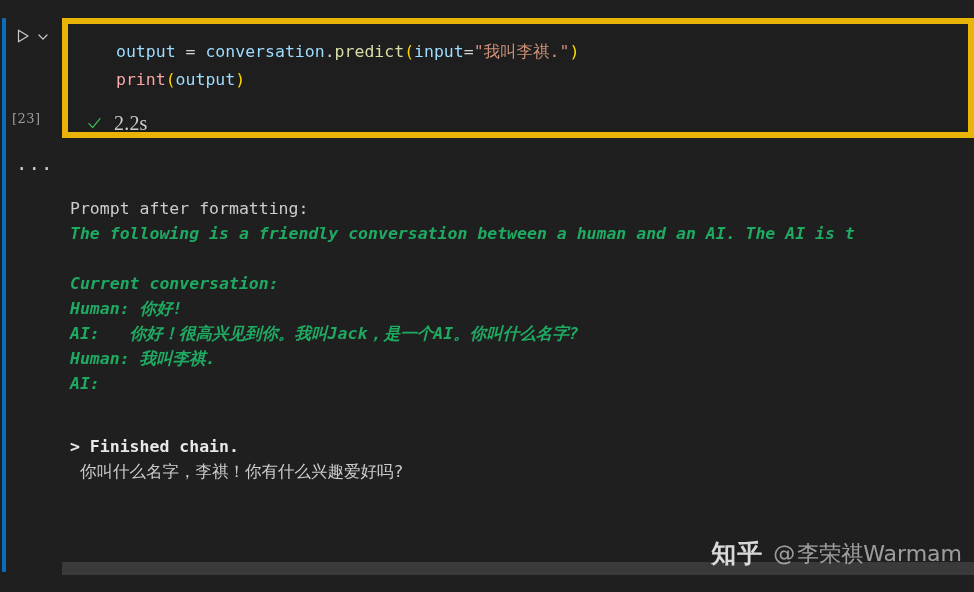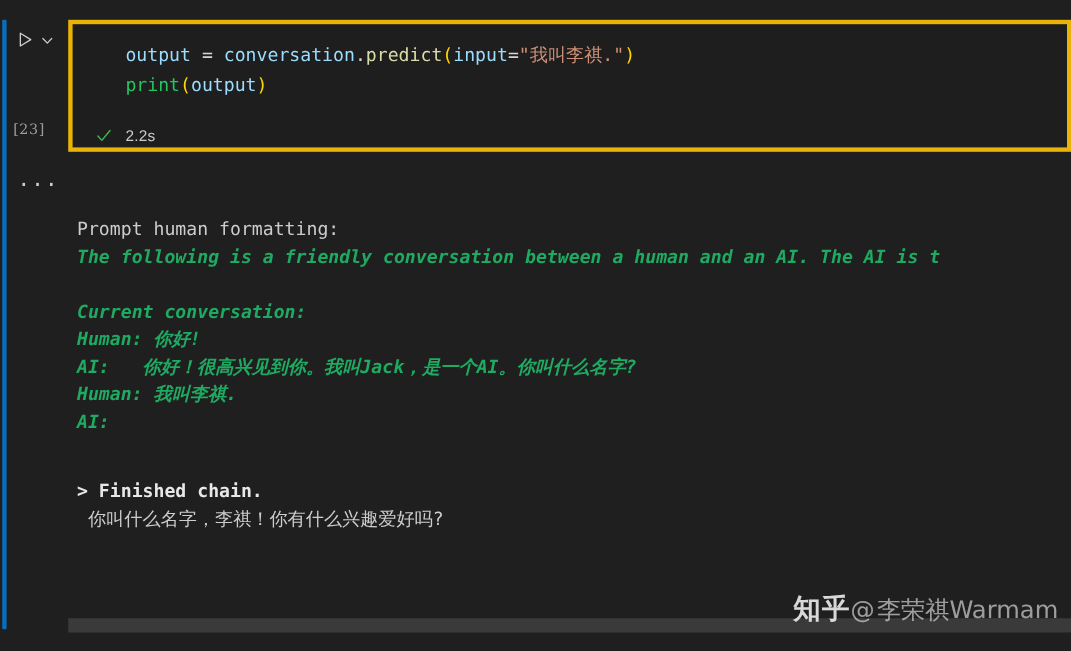--- a/index.html
+++ b/index.html
@@ -86,38 +86,38 @@
   }
 
   
   .code-cell {
     position: absolute;
     left: 62px;
     top: 18px;
     width: 912px;
     height: 120px;
     background: #1e1e1e;
-    border: 4px solid #eab308;
+    border: 6px solid #eab308;
     box-sizing: border-box;
     overflow: hidden;
   }
   .code-area {
     padding: 14px 0 0 0;
   }
   .code-line {
     font-family: "DejaVu Sans Mono", "Liberation Mono", monospace;
     font-size: 16.5px;
     line-height: 28px;
     white-space: pre;
     padding-left: 48px;
     color: #d4d4d4;
   }
   .tok-var     { color: #9cdcfe; }
   .tok-op      { color: #d4d4d4; }
-  .tok-func    { color: #22c55e; }
+  .tok-func    { color: #fca5a5; }
   .tok-paren   { color: #ffd700; }
   .tok-prop    { color: #dcdcaa; }
   .tok-string  { color: #ce9178; }
   .tok-plain   { color: #d4d4d4; }
 
   
   .status-row {
     position: absolute;
     left: 62px;
     top: 108px;
@@ -128,22 +128,22 @@
   }
   .check-icon {
     width: 16px;
     height: 16px;
     display: inline-flex;
     align-items: center;
     justify-content: center;
     margin-right: 12px;
   }
   .run-time {
-    font-family: Liberation Sans, sans-serif;
-    font-size: 14px;
+    font-family: Liberation Serif, serif;
+    font-size: 20px;
     color: #cccccc;
     letter-spacing: 0.2px;
   }
 
   
   .output {
     position: absolute;
     left: 62px;
     top: 196px;
     width: 912px;
@@ -182,21 +182,22 @@
     background: #3a3a3a;
     cursor: pointer;
   }
 
   
   .watermark {
     position: absolute;
     right: 12px;
     bottom: 22px;
     display: flex;
-    align-items: flex-end;
+    align-items: center;
+    gap: 10px;
     opacity: 0.88;
     pointer-events: none;
     user-select: none;
   }
   .wm-logo {
     font-family: "DejaVu Sans", "Liberation Sans", sans-serif;
     font-size: 25px;
     font-weight: bold;
     color: #f2f2f2;
     letter-spacing: 1px;
@@ -255,21 +256,21 @@
     <span class="check-icon">
       <svg width="15" height="15" viewBox="0 0 15 15">
         <path d="M2 7.6 L5.6 11.6 L13 2.6" fill="none" stroke="#3fb950" stroke-width="1.3" stroke-linecap="round" stroke-linejoin="round"></path>
       </svg>
     </span>
     <span class="run-time">2.2s</span>
   </div>
 
   <div class="output">
 
-    <div class="out-line out-plain">Prompt human formatting:</div>
+    <div class="out-line out-plain">Prompt after formatting:</div>
     <div class="out-line out-green">The following is a friendly conversation between a human and an AI. The AI is t</div>
 
     <div class="out-spacer"></div>
 
     <div class="out-line out-green">Current conversation:</div>
     <div class="out-line out-green">Human: 你好!</div>
     <div class="out-line out-green">AI:   你好！很高兴见到你。我叫Jack，是一个AI。你叫什么名字?</div>
     <div class="out-line out-green">Human: 我叫李祺.</div>
     <div class="out-line out-green">AI:</div>
 

